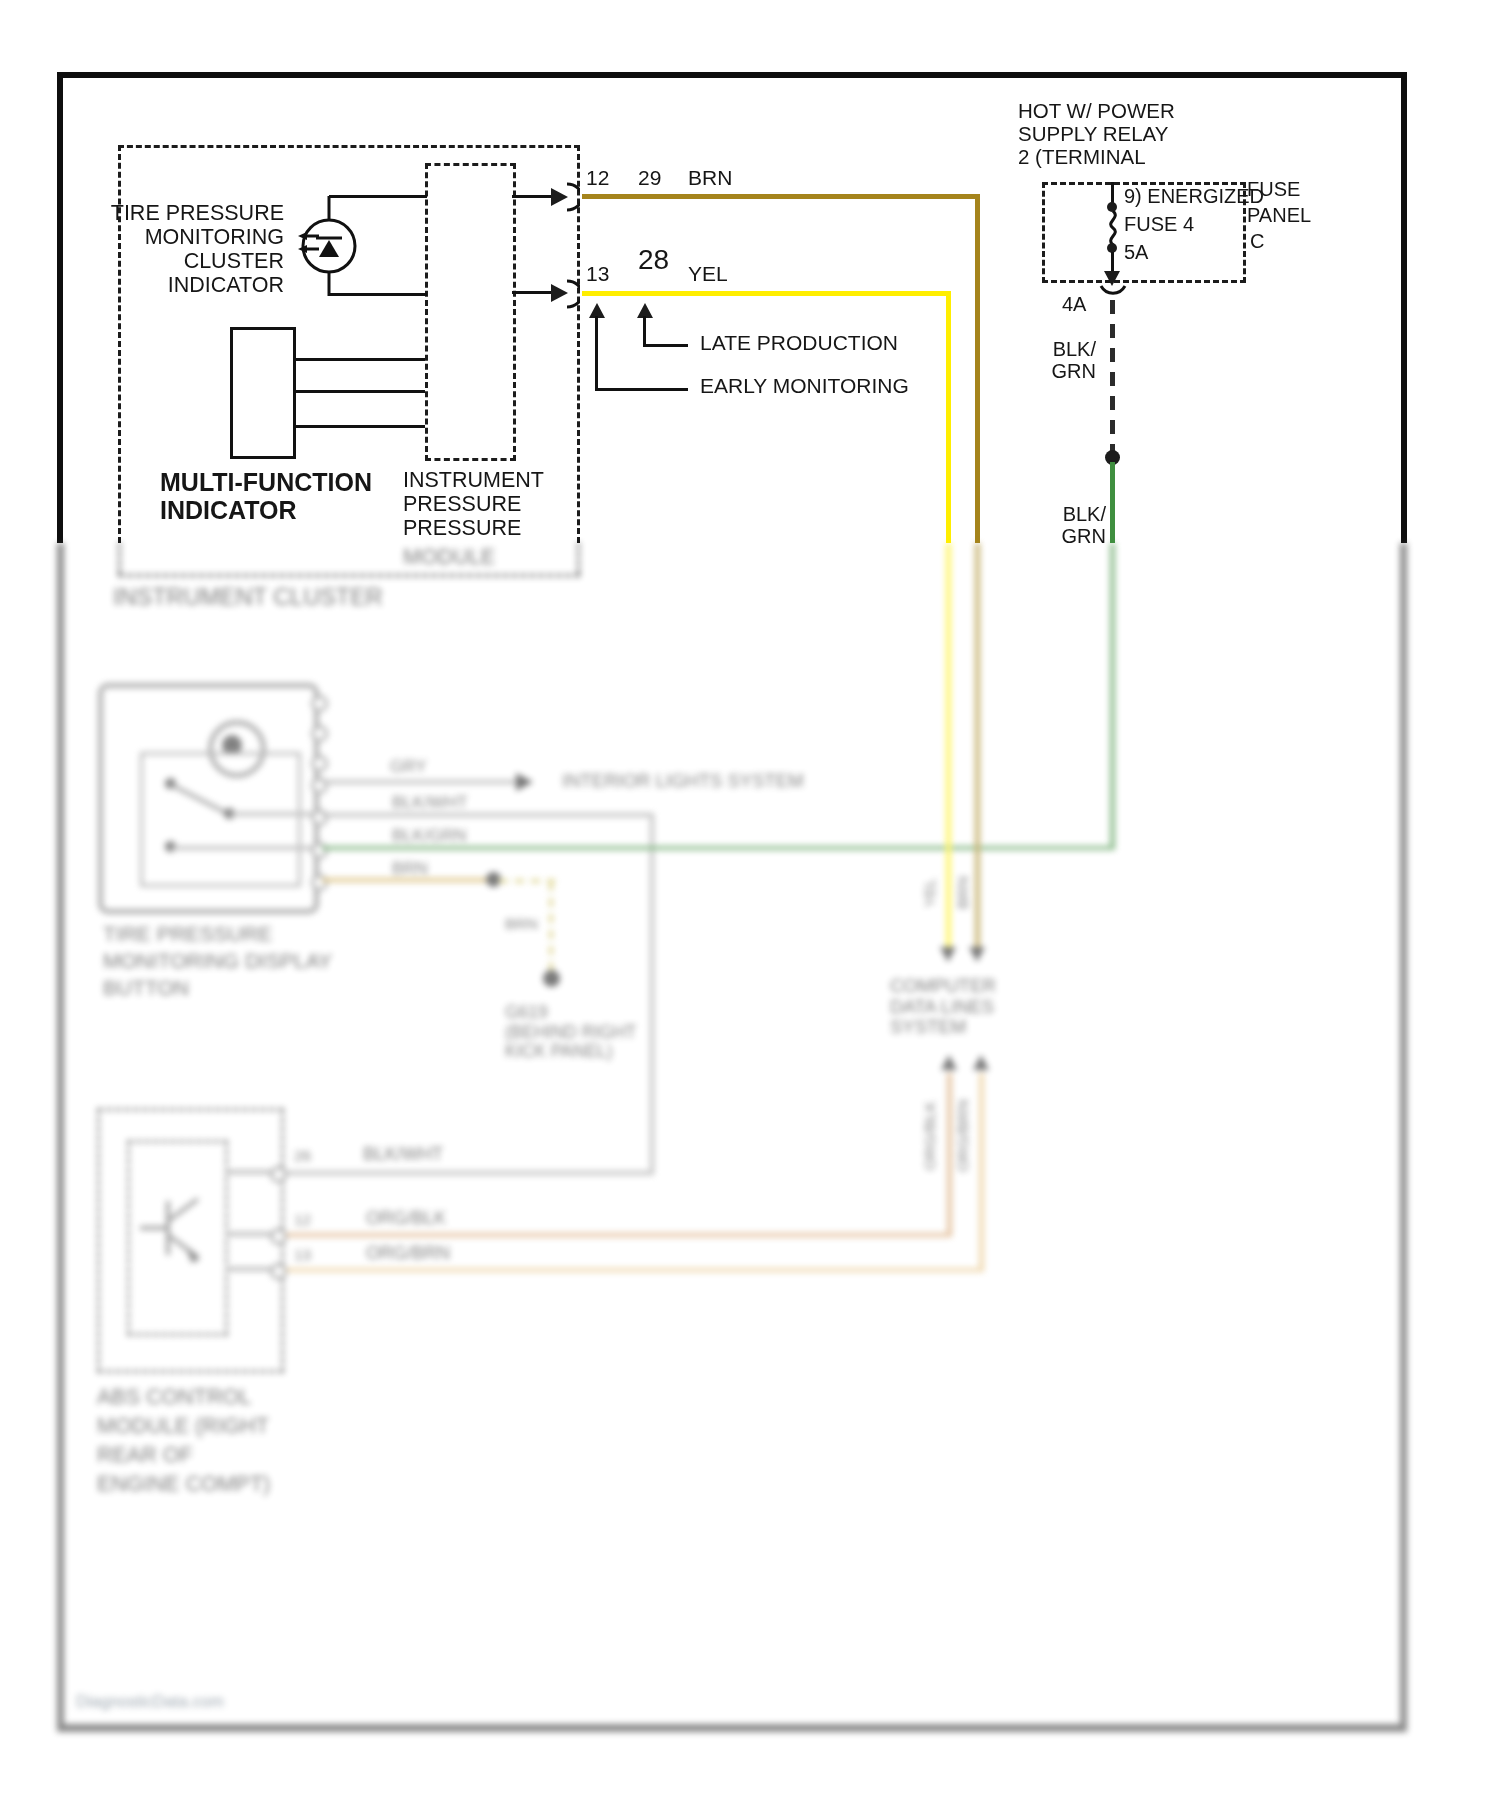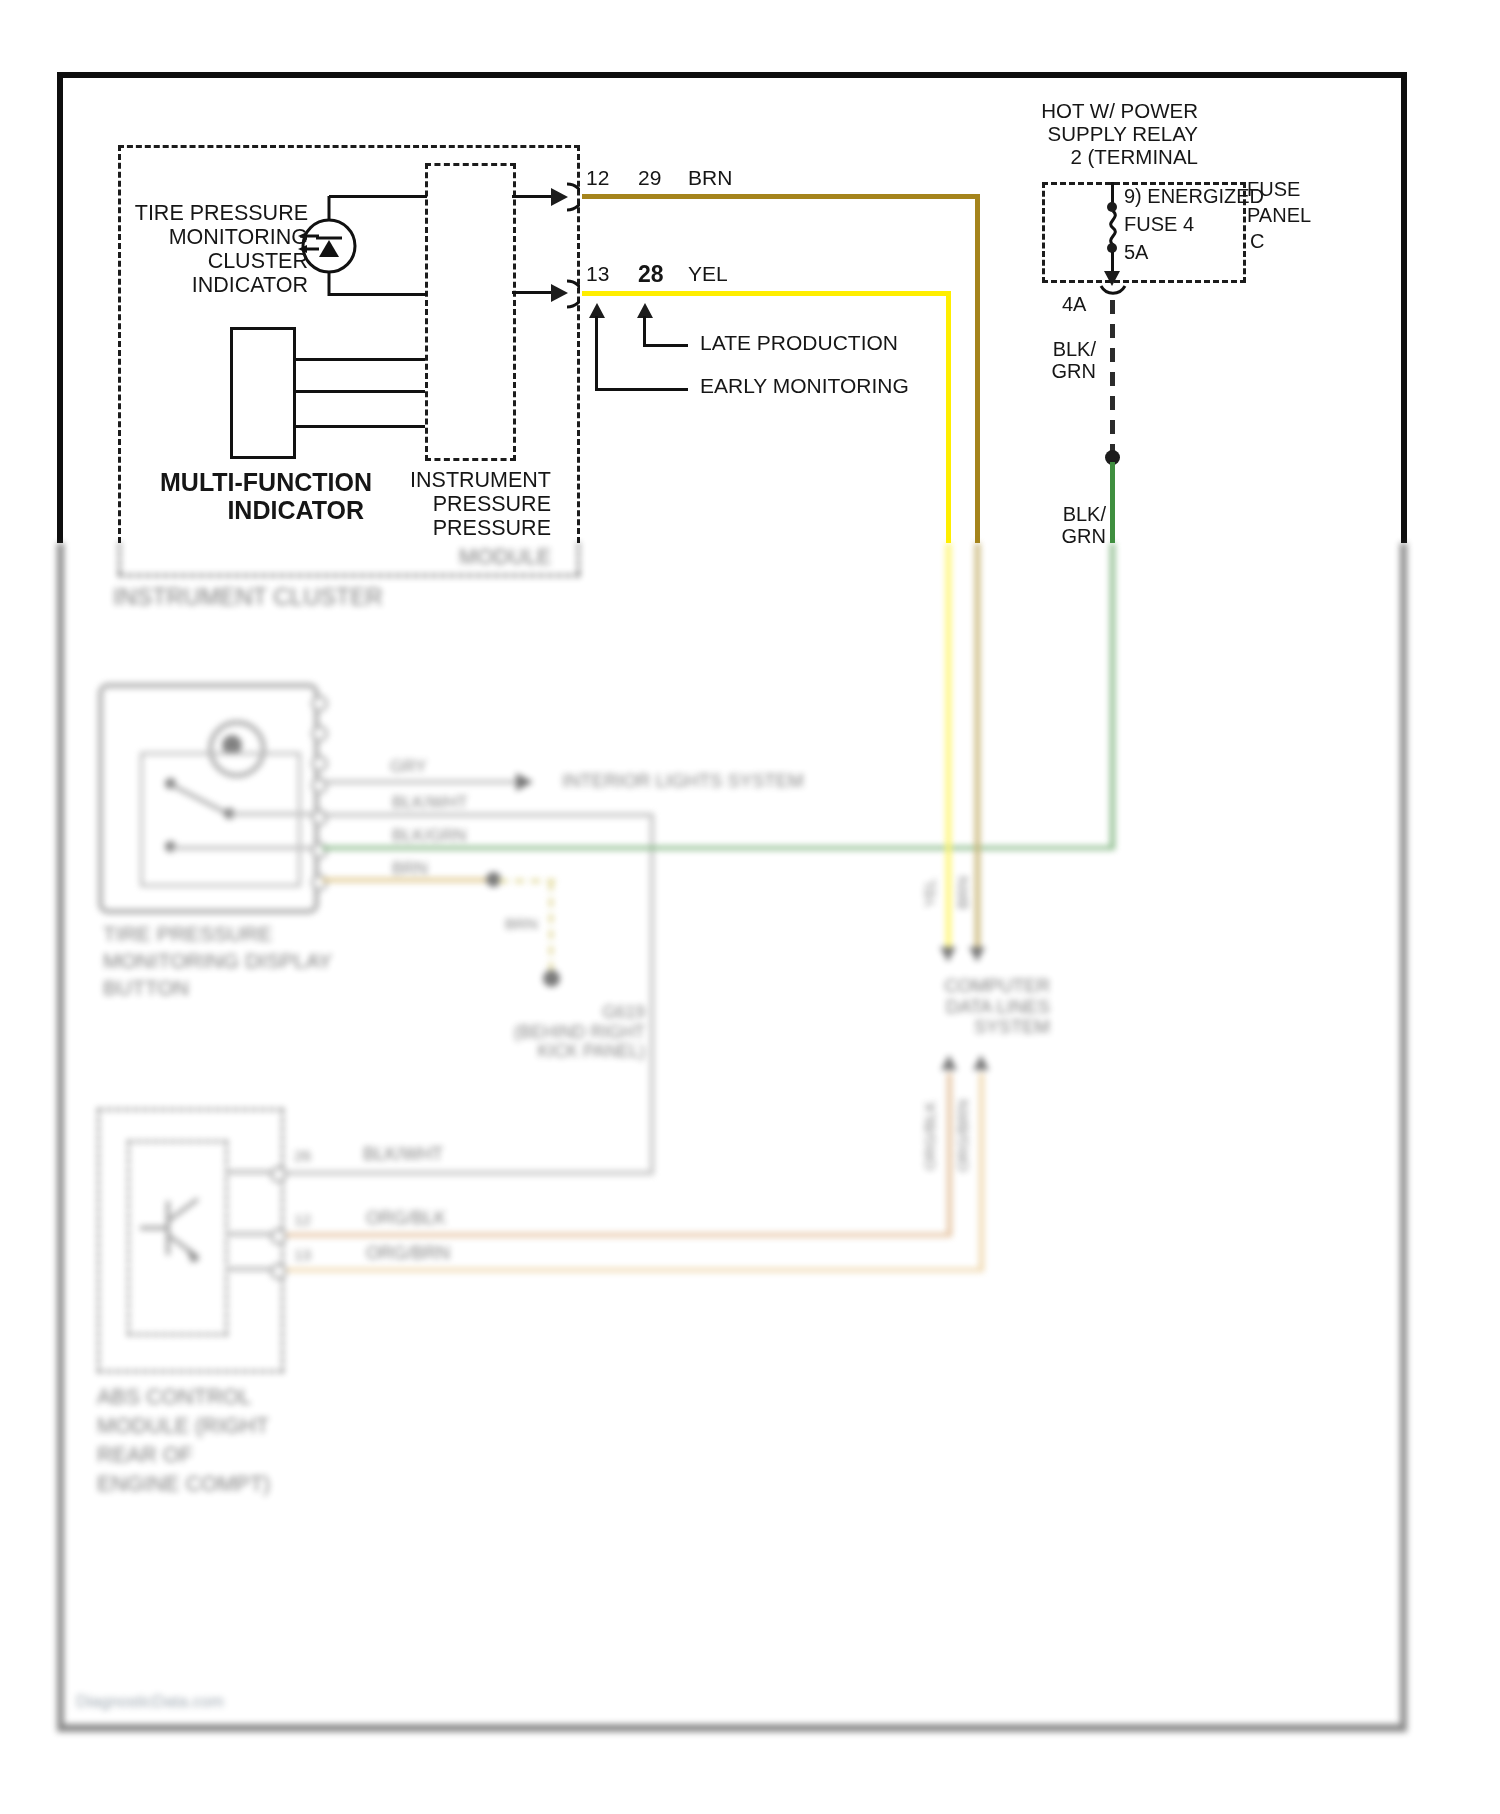--- a/index.html
+++ b/index.html
@@ -1,20 +1,20 @@
 <!DOCTYPE html>
 <html><head>
 <meta charset="utf-8">
 <style>
   html,body{margin:0;padding:0;background:#fff;}
   body{width:1500px;height:1814px;position:relative;overflow:hidden;
        font-family:"Liberation Sans", sans-serif;color:#161616;}
   .abs{position:absolute;}
   .t{position:absolute;white-space:nowrap;line-height:1.12;}
-  .ctr{text-align:right;}
+  .ctr{text-align:left;}
   .rgt{text-align:right;}
   .wire{position:absolute;}
   .dashbox{position:absolute;border:3px dashed #1c1c1c;}
   .dot{position:absolute;background:#1c1c1c;border-radius:50%;}
   .pin{position:absolute;width:11px;height:11px;border:3px solid #7a7a7a;border-radius:50%;background:#fff;}
   .tri-right{position:absolute;width:0;height:0;border-top:9px solid transparent;border-bottom:9px solid transparent;border-left:17px solid #1c1c1c;}
   .tri-up{position:absolute;width:0;height:0;border-left:8px solid transparent;border-right:8px solid transparent;border-bottom:15px solid #1c1c1c;}
   .tri-down{position:absolute;width:0;height:0;border-left:8px solid transparent;border-right:8px solid transparent;border-top:15px solid #1c1c1c;}
   .rot{transform:rotate(-90deg);transform-origin:center center;text-align:center;}
   #blur-zone{position:absolute;left:0;top:543px;width:1500px;height:1271px;
@@ -48,21 +48,21 @@
   <polygon points="11,49 2,53 11,57" fill="#111"></polygon>
 </svg>
 <div class="wire" style="left:329px;top:195px;width:98px;height:3px;background:#111;"></div>
 <div class="wire" style="left:329px;top:293px;width:98px;height:3px;background:#111;"></div>
 
 <div class="abs" style="left:230px;top:327px;width:60px;height:126px;border:3px solid #111;"></div>
 <div class="wire" style="left:293px;top:358px;width:132px;height:3px;background:#111;"></div>
 <div class="wire" style="left:293px;top:390px;width:132px;height:3px;background:#111;"></div>
 <div class="wire" style="left:293px;top:425px;width:132px;height:3px;background:#111;"></div>
 
-<div class="t rgt" style="left:116px;top:201px;width:192px;font-size:21.5px;">
+<div class="t rgt" style="left:92px;top:201px;width:192px;font-size:21.5px;">
   <div>TIRE PRESSURE</div>
   <div>MONITORING</div>
   <div>CLUSTER</div>
   <div>INDICATOR</div>
 </div>
 <div class="t ctr" style="left:160px;top:468px;width:204px;font-size:25px;font-weight:bold;">
   <div>MULTI-FUNCTION</div>
   <div>INDICATOR</div>
 </div>
 <div class="t ctr" style="left:403px;top:468px;width:148px;font-size:21.5px;">
@@ -80,21 +80,21 @@
 <div class="wire" style="left:512px;top:291px;width:44px;height:3px;background:#111;"></div>
 <div class="tri-right" style="left:551px;top:284px;"></div>
 <svg class="abs" style="left:564px;top:279px;" width="16" height="30" viewBox="0 0 16 30">
     <path d="M3,2 A15,13 0 0 1 3,28" fill="none" stroke="#111" stroke-width="3"></path>
   </svg>
 
 <div class="t" style="left:586px;top:166px;font-size:21px;">12</div>
 <div class="t" style="left:638px;top:166px;font-size:21px;">29</div>
 <div class="t" style="left:688px;top:166px;font-size:21px;">BRN</div>
 <div class="t" style="left:586px;top:262px;font-size:21px;">13</div>
-<div class="t" style="left:638px;top:262px;font-size:23px;font-weight:bold;">28</div>
+<div class="t" style="left:638px;top:244px;font-size:28px;">28</div>
 <div class="t" style="left:688px;top:262px;font-size:21px;">YEL</div>
 
 <div class="wire" style="left:582px;top:194px;width:398px;height:5px;background:#A5841C;"></div>
 <div class="wire" style="left:975px;top:194px;width:5px;height:349px;background:#A5841C;"></div>
 <div class="wire" style="left:582px;top:291px;width:369px;height:5px;background:#FFEE00;"></div>
 <div class="wire" style="left:946px;top:291px;width:5px;height:252px;background:#FFEE00;"></div>
 
 <div class="tri-up" style="left:589px;top:303px;"></div>
 <div class="wire" style="left:595px;top:316px;width:3px;height:74px;background:#111;"></div>
 <div class="wire" style="left:595px;top:388px;width:93px;height:3px;background:#111;"></div>

